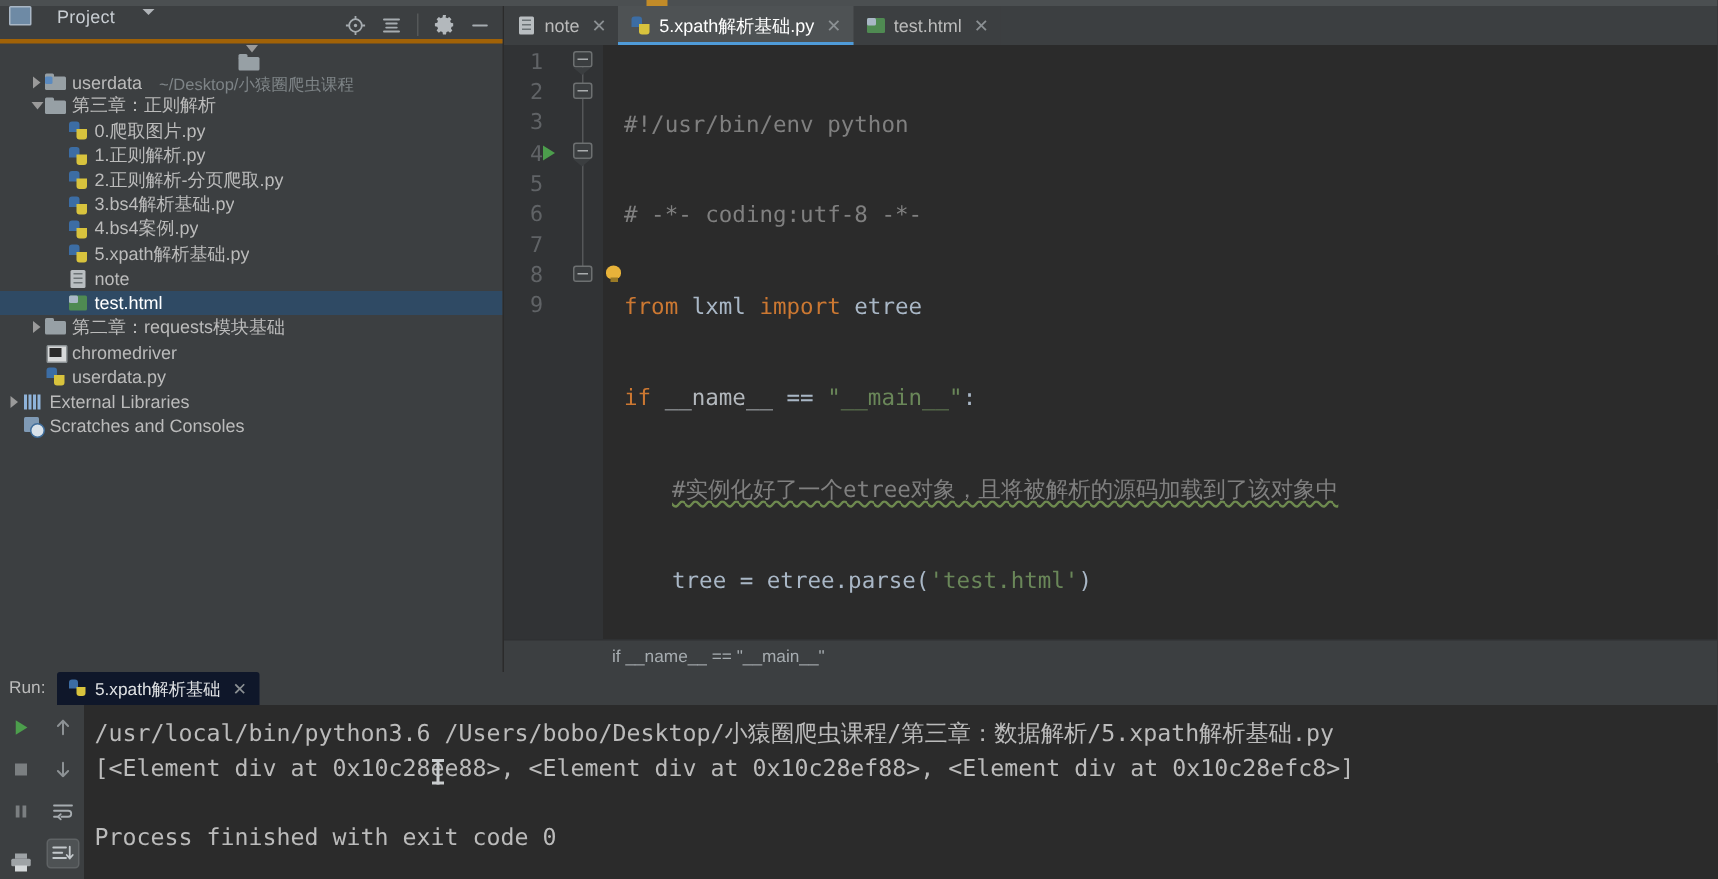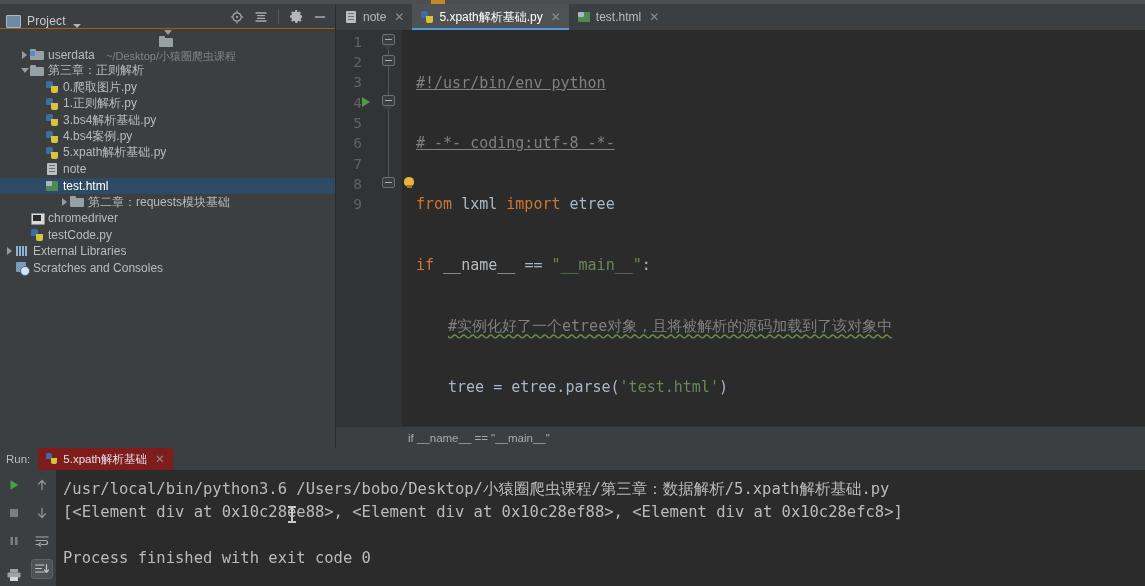--- a/index.html
+++ b/index.html
@@ -15,22 +15,23 @@
   .top-strip { position: absolute; left: 0; top: 0; width: 1145px; height: 4px; background: #4b4f51; }
   .top-strip .nub { position: absolute; left: 431px; top: 0; width: 14px; height: 4px; background: #c28b28; }
 
   
   .project-panel {
     position: absolute; left: 0; top: 4px; width: 336px; height: 444px;
     background: #3c3f41; border-right: 1px solid #2b2b2b;
   }
   .project-header {
     position: relative; height: 25px; background: #3c3f41;
-    display: flex; align-items: flex-end; padding-left: 6px;
-    border-bottom: 1px solid #a16207;
+    display: flex; align-items: flex-start; padding-left: 6px;
+    border-bottom: 3px solid #a16207;
+    gap: 11px;
   }
   .proj-ico {
     width: 15px; height: 13px; border: 1.5px solid #a9b7c6; border-radius: 1px;
     background: #6e8aa5; margin-right: 6px; flex: 0 0 auto;
   }
   .proj-title { color: #c8cdd2; font-size: 12px; letter-spacing: .2px; }
   .caret-dn {
     width: 0; height: 0; margin-left: 7px; margin-top: 2px;
     border-left: 4px solid transparent; border-right: 4px solid transparent;
     border-top: 4px solid #b0b4b8;
@@ -174,38 +175,38 @@
   }
 
   .code {
     position: absolute; left: 66px; top: 0; right: 0; bottom: 0;
     font-family: "DejaVu Sans Mono", monospace; font-size: 15px; line-height: 20.3px;
     color: #a9b7c6; padding-top: 2px; white-space: pre;
   }
   .cl { height: 20.3px; padding-left: 14px; }
   .kw  { color: #cc7832; }
   .str { color: #6a8759; }
-  .cmt { color: #808080; text-decoration: underline; }
+  .cmt { color: #808080; }
   .dunder { color: #b3b8bd; }
   .typo { text-decoration: underline; text-decoration-style: wavy; text-decoration-color: #6e8a4f; text-underline-offset: 2px; }
 
   .breadcrumb {
     position: absolute; left: 0; right: 0; bottom: 0; height: 22px;
     background: #3c3f41; border-top: 1px solid #2f3133;
     display: flex; align-items: center; padding-left: 72px;
     font-size: 11.5px; color: #a6acb0;
   }
 
   
   .run-panel { position: absolute; left: 0; top: 448px; width: 1145px; height: 138px; background: #3c3f41; }
   .run-header { position: relative; height: 22px; display: flex; align-items: center; }
   .run-lbl { font-size: 11.5px; color: #bbbbbb; padding: 0 8px 0 6px; }
   .run-tab {
     display: flex; align-items: center; gap: 5px; height: 22px; padding: 0 8px;
-    background: #7f1d1d; font-size: 11.5px; color: #e0e2e4; border-radius: 2px 2px 0 0;
+    background: #0f172a; font-size: 11.5px; color: #e0e2e4; border-radius: 2px 2px 0 0;
   }
   .run-tab .x { color: #8b9093; margin-left: 3px; }
   .mini-py { width: 12px; height: 12px; position: relative; flex: 0 0 auto; }
   .mini-py::before { content: ""; position: absolute; left: 0; top: 0; width: 6px; height: 6px; background: #3c6da4; border-radius: 2px 2px 0 0; }
   .mini-py::after  { content: ""; position: absolute; left: 5px; top: 5px; width: 6px; height: 6px; background: #d8c33d; border-radius: 0 0 2px 2px; }
 
   .run-body { position: absolute; left: 0; top: 22px; right: 0; bottom: 0; background: #2b2b2b; }
   .run-sidebar {
     position: absolute; left: 0; top: 0; width: 56px; height: 100%;
     background: #3c3f41; display: flex;
@@ -310,20 +311,27 @@
             <div class="arrow none"></div>
           </div>
           <div class="ico py"></div>
           <span class="lbl">1.正则解析.py</span>
         </div>
         <div class="row" style="padding-left: 34px;">
           <div class="arrow-box">
             <div class="arrow none"></div>
           </div>
           <div class="ico py"></div>
+          <span class="lbl">2.正则解析-分页爬取.py</span>
+        </div>
+        <div class="row" style="padding-left: 34px;">
+          <div class="arrow-box">
+            <div class="arrow none"></div>
+          </div>
+          <div class="ico py"></div>
           <span class="lbl">3.bs4解析基础.py</span>
         </div>
         <div class="row" style="padding-left: 34px;">
           <div class="arrow-box">
             <div class="arrow none"></div>
           </div>
           <div class="ico py"></div>
           <span class="lbl">4.bs4案例.py</span>
         </div>
         <div class="row" style="padding-left: 34px;">
@@ -340,40 +348,40 @@
           <div class="ico note"></div>
           <span class="lbl">note</span>
         </div>
         <div class="row sel" style="padding-left: 34px;">
           <div class="arrow-box">
             <div class="arrow none"></div>
           </div>
           <div class="ico html"></div>
           <span class="lbl">test.html</span>
         </div>
-        <div class="row" style="padding-left: 19px; margin-left: 40px;">
+        <div class="row" style="padding-left: 19px;">
           <div class="arrow-box">
             <div class="arrow right"></div>
           </div>
           <div class="ico folder"></div>
           <span class="lbl">第二章：requests模块基础</span>
         </div>
         <div class="row" style="padding-left: 19px;">
           <div class="arrow-box">
             <div class="arrow none"></div>
           </div>
           <div class="ico exe"></div>
           <span class="lbl">chromedriver</span>
         </div>
         <div class="row" style="padding-left: 19px;">
           <div class="arrow-box">
             <div class="arrow none"></div>
           </div>
           <div class="ico py"></div>
-          <span class="lbl">testCode.py</span>
+          <span class="lbl">userdata.py</span>
         </div>
         <div class="row" style="padding-left: 4px;">
           <div class="arrow-box">
             <div class="arrow right"></div>
           </div>
           <div class="ico libs"></div>
           <span class="lbl">External Libraries</span>
         </div>
         <div class="row" style="padding-left: 4px;">
           <div class="arrow-box">

